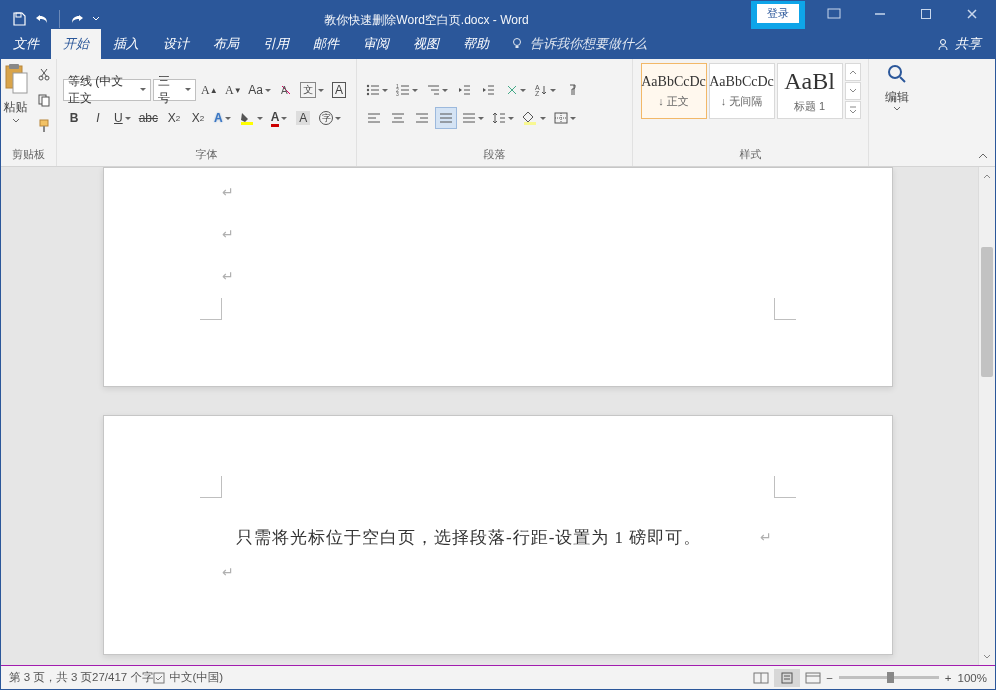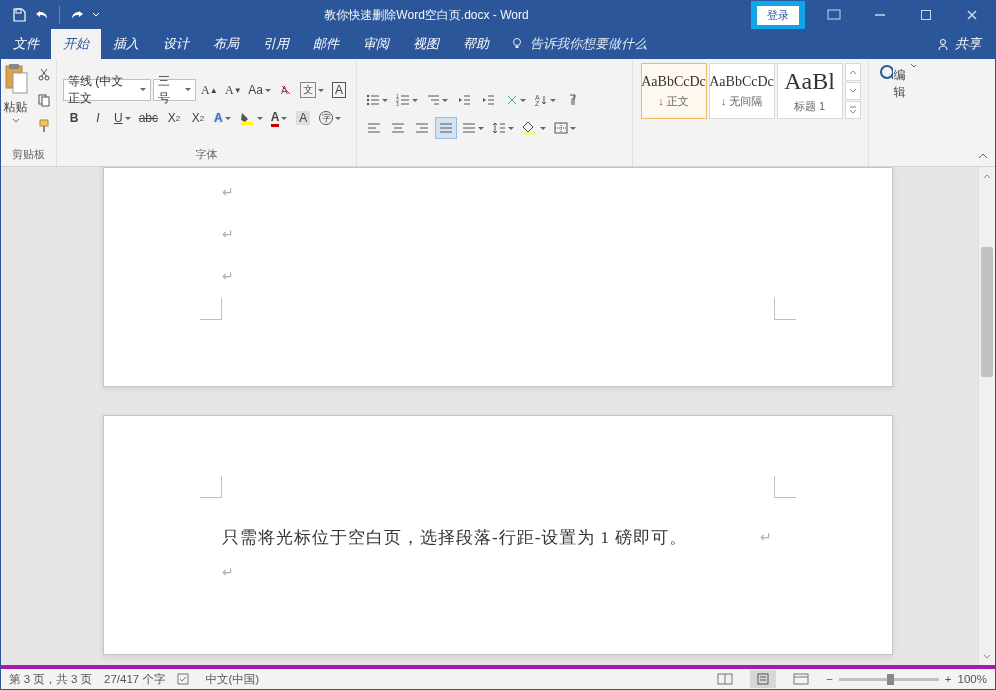--- a/index.html
+++ b/index.html
@@ -1,18 +1,18 @@
 <!DOCTYPE html>
 <html><head>
 <meta charset="utf-8">
 <style>
 * { box-sizing: border-box; margin: 0; padding: 0; font-family: "Microsoft YaHei", "Segoe UI", sans-serif; }
 body { width: 996px; height: 690px; background: #e6e6e6; overflow: hidden; display: flex; flex-direction: column; border: 1px solid #2b579a; }
 
-.titlebar { height: 28px; background: #2b579a; display: flex; align-items: center; color: #fff; font-size: 12px; }
+.titlebar { height: 28px; background: #2b579a; display: flex; align-items: flex-end; color: #fff; font-size: 12px; }
 .qat { display: flex; align-items: center; padding-left: 8px; gap: 4px; }
 .qat .ic { width: 20px; height: 20px; display: flex; align-items: center; justify-content: center; cursor: pointer; }
 .qat .sep { width: 1px; height: 18px; background: rgba(255,255,255,.3); margin: 0 2px; }
 .title-text { flex: 1; text-align: center; opacity: .95; }
 .winbtns { display: flex; align-items: center; }
 .winbtns .wb { width: 46px; height: 28px; display: flex; align-items: center; justify-content: center; cursor: pointer; }
 .login-btn { background: #fff; color: #2b579a; font-size: 11px; padding: 2px 10px; margin-right: 6px; border: 6px solid #0ea5e9; cursor: pointer; }
 
 .menubar { height: 30px; background: #2b579a; display: flex; align-items: flex-end; color: #fff; font-size: 13px; font-style: italic; }
 .menubar .tab { padding: 6px 12px; cursor: pointer; }
@@ -37,38 +37,38 @@
 .clip-big .txt { font-size: 12px; color: #444; }
 
 
 .stylebox { width: 66px; height: 56px; border: 1px solid #d9d9d9; background: #fff; display: flex; flex-direction: column; align-items: center; justify-content: center; font-size: 11px; color: #666; cursor: pointer; }
 .stylebox.active { border-color: #f2b868; background: #fff8ee; }
 .stylebox .prev { font-size: 14px; color: #333; margin-bottom: 4px; font-family: "SimSun", serif; }
 .stylebox.big .prev { font-size: 24px; font-weight: 300; }
 .gal-more { width: 16px; display: flex; flex-direction: column; justify-content: space-between; }
 .gal-more .mbtn { height: 18px; border: 1px solid #d9d9d9; background: #fff; display: flex; align-items: center; justify-content: center; cursor: pointer; }
 
-.edit-big { width: 38px; display: flex; flex-direction: row; align-items: flex-start; }
+.edit-big { width: 38px; display: flex; flex-direction: column; align-items: center; }
 .collapse { position: absolute; right: 6px; bottom: 4px; cursor: pointer; }
 
 .canvas { flex: 1; background: #e6e6e6; overflow: hidden; position: relative; display: flex; flex-direction: column; align-items: center; }
 .scroll { position: absolute; right: 0; top: 0; bottom: 0; width: 17px; background: #f0f0f0; border-left: 1px solid #dcdcdc; }
 .scroll .thumb { position: absolute; left: 2px; right: 2px; top: 80px; height: 130px; background: #c2c2c2; border-radius: 2px; }
 .scroll .arrow { position: absolute; left: 0; right: 0; height: 17px; display: flex; align-items: center; justify-content: center; }
 
 .page { width: 790px; background: #fff; border: 1px solid #c6c6c6; box-shadow: 0 2px 6px rgba(0,0,0,.1); position: relative; }
 .page1 { height: 220px; margin-top: 0; }
 .page2 { height: 240px; margin-top: 28px; }
 .pm { color: #b0b0b0; font-family: "SimSun", serif; font-size: 14px; position: absolute; }
 .corner { position: absolute; width: 22px; height: 22px; }
 .corner.tl { border-right: 1px solid #bfbfbf; border-bottom: 1px solid #bfbfbf; }
 .corner.tr { border-left: 1px solid #bfbfbf; border-bottom: 1px solid #bfbfbf; }
 .doc-text { position: absolute; font-family: "SimSun", serif; font-size: 17px; color: #333; letter-spacing: 1px; }
 
-.statusbar { height: 24px; background: #f3f3f3; border-top: 4px solid #a21caf; display: flex; align-items: center; font-size: 11.5px; color: #555; padding: 0 8px; gap: 12px; }
+.statusbar { height: 24px; background: #f3f3f3; border-top: 1px solid #a21caf; display: flex; align-items: center; font-size: 11.5px; color: #555; padding: 0 8px; }
 .statusbar .spacer { flex: 1; }
 .viewbtn { width: 26px; height: 18px; display: flex; align-items: center; justify-content: center; border: 1px solid transparent; cursor: pointer; }
 .zoom { display: flex; align-items: center; gap: 6px; }
 .zoom .track { width: 100px; height: 3px; background: #c0c0c0; position: relative; }
 .zoom .knob { position: absolute; top: -4px; left: 48px; width: 7px; height: 11px; background: #888; }
 
 svg { display: block; }
 </style>
 </head>
 <body>
@@ -366,20 +366,21 @@
           </span>
         <span class="smallbtn drop">
             <svg width="14" height="12">
               <rect x="1" y="1" width="12" height="10" fill="none" stroke="#555"></rect>
               <line x1="1" y1="6" x2="13" y2="6" stroke="#555" stroke-dasharray="1 1"></line>
               <line x1="7" y1="1" x2="7" y2="11" stroke="#555" stroke-dasharray="1 1"></line>
             </svg>
           </span>
       </div>
     </div>
+    <div class="lbl">段落</div>
   </div>
 
   <div class="rgroup" style="width:236px">
     <div class="body" style="align-items:flex-start;gap:2px">
       <div class="stylebox active">
         <div class="prev">AaBbCcDc</div>
         <div>↓ 正文</div>
       </div>
       <div class="stylebox">
         <div class="prev">AaBbCcDc</div>
@@ -401,20 +402,21 @@
             </svg>
           </div>
         <div class="mbtn">
             <svg width="8" height="8">
               <line x1="1" y1="1" x2="7" y2="1" stroke="#888"></line>
               <path d="M1 4l3 3 3-3" stroke="#888" fill="none"></path>
             </svg>
           </div>
       </div>
     </div>
+    <div class="lbl">样式</div>
   </div>
 
   <div class="rgroup" style="width:56px;border-right:none">
     <div class="body" style="justify-content:center">
       <div class="edit-big">
         <svg width="22" height="22">
             <circle cx="9" cy="9" r="6" fill="none" stroke="#2b579a" stroke-width="2"></circle>
             <line x1="14" y1="14" x2="19" y2="19" stroke="#2b579a" stroke-width="2"></line>
           </svg>
         <span style="font-size:12px;color:#444;margin-top:4px">编辑</span>
@@ -435,21 +437,21 @@
   <div class="page page1">
     <span class="pm" style="left:118px;top:16px">↵</span>
     <span class="pm" style="left:118px;top:58px">↵</span>
     <span class="pm" style="left:118px;top:100px">↵</span>
     <div class="corner tl" style="left:96px;top:130px"></div>
     <div class="corner tr" style="right:96px;top:130px"></div>
   </div>
   <div class="page page2">
     <div class="corner tl" style="left:96px;top:60px;border:none;border-left:1px solid #bfbfbf;border-top:1px solid #bfbfbf;transform:rotate(180deg)"></div>
     <div class="corner tr" style="right:96px;top:60px;border:none;border-right:1px solid #bfbfbf;border-top:1px solid #bfbfbf;transform:rotate(180deg)"></div>
-    <div class="doc-text" style="left:118px;top:110px">只需将光标位于空白页，选择段落-行距-设置为 1 磅即可。</div>
+    <div class="doc-text" style="left:132px;top:110px">只需将光标位于空白页，选择段落-行距-设置为 1 磅即可。</div>
     <span class="pm" style="left:656px;top:113px">↵</span>
     <span class="pm" style="left:118px;top:148px">↵</span>
   </div>
 
   <div class="scroll">
     <div class="arrow" style="top:0">
         <svg width="8" height="6">
           <path d="M1 5l3-3 3 3" stroke="#888" fill="none"></path>
         </svg>
       </div>

